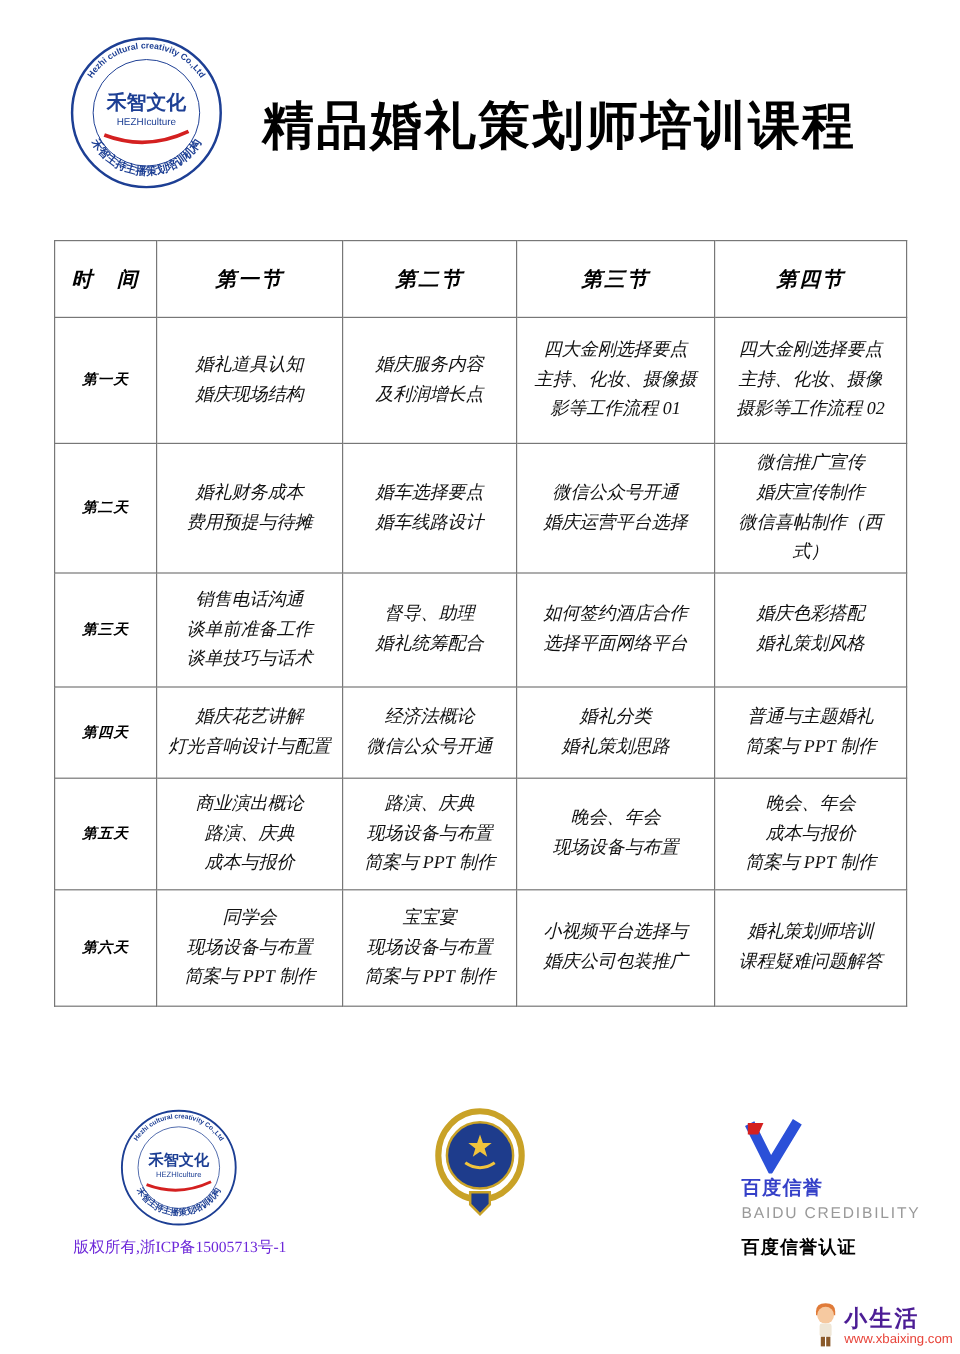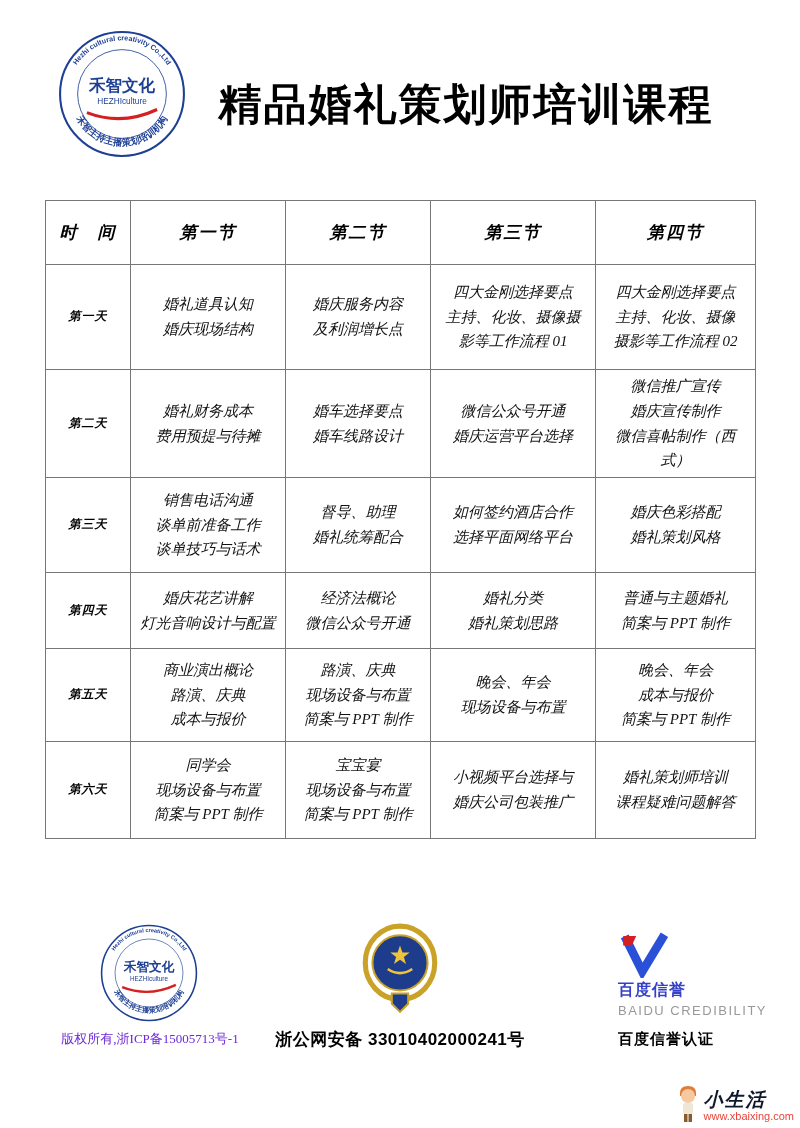--- a/index.html
+++ b/index.html
@@ -37,21 +37,21 @@
            display:flex; flex-direction:column; align-items:flex-start; }
   .baidu-v { width:52px; height:46px; }
   .baidu-title { color:#3540c8; font-weight:bold; font-size:16px; margin-top:2px; letter-spacing:1px; }
   .baidu-sub { font-size:13px; color:#999; letter-spacing:1.5px; margin-top:2px; }
   .baidu-cert { font-size:15px; font-weight:bold; color:#000; margin-top:12px; letter-spacing:1px; }
 
   
   .watermark { position:absolute; right:6px; bottom:5px; display:flex; align-items:flex-end; }
   .wm-icon { width:26px; height:38px; margin-right:3px; }
   .wm-text { display:flex; flex-direction:column; align-items:flex-start; line-height:1.15; }
-  .wm-name { color:#0f172a; font-size:19px; font-weight:bold; letter-spacing:2px;font-style:italic; }
+  .wm-name { color:#4c1d95; font-size:19px; font-weight:bold; letter-spacing:2px; }
   .wm-url { color:#e8443a; font-size:11px; }
 </style>
 </head>
 <body>
 
 <div class="page">
 
   <svg class="logo-top" viewBox="0 0 124 124">
     <circle cx="62" cy="62" r="60" fill="#ffffff" stroke="#1d3f94" stroke-width="2"></circle>
     <circle cx="62" cy="62" r="43" fill="none" stroke="#1d3f94" stroke-width="0.8"></circle>
@@ -177,21 +177,20 @@
   <div class="copyright">版权所有,浙ICP备15005713号-1</div>
 
   <svg class="badge" viewBox="0 0 78 92">
     <ellipse cx="39" cy="40" rx="34" ry="36" fill="none" stroke="#c9a227" stroke-width="5"></ellipse>
     <circle cx="39" cy="40" r="27" fill="#1e3c8c" stroke="#c9a227" stroke-width="2"></circle>
     <polygon points="39,23 41.35,29.76 48.51,29.91 42.80,34.24 44.88,41.09 39,37 33.12,41.09 35.20,34.24 29.49,29.91 36.65,29.76" fill="#f0c33c"></polygon>
     <path d="M 27 46 Q 39 54 51 46" stroke="#f0c33c" stroke-width="2.5" fill="none"></path>
     <path d="M 31 70 L 47 70 L 47 80 L 39 88 L 31 80 Z" fill="#1e3c8c" stroke="#c9a227" stroke-width="2"></path>
   </svg>
 
-  <div class="police-no">浙公网安备 33010402000241号</div>
 
   <div class="baidu">
     <svg class="baidu-v" viewBox="0 0 60 50">
       <path d="M 10 8 L 28 44 L 51 6" stroke="#2b50d8" stroke-width="10" fill="none" stroke-linecap="square"></path>
       <polygon points="6,3 21,3 16,14 6,14" fill="#d42020"></polygon>
     </svg>
     <div class="baidu-title">百度信誉</div>
     <div class="baidu-sub">BAIDU CREDIBILITY</div>
     <div class="baidu-cert">百度信誉认证</div>
   </div>

